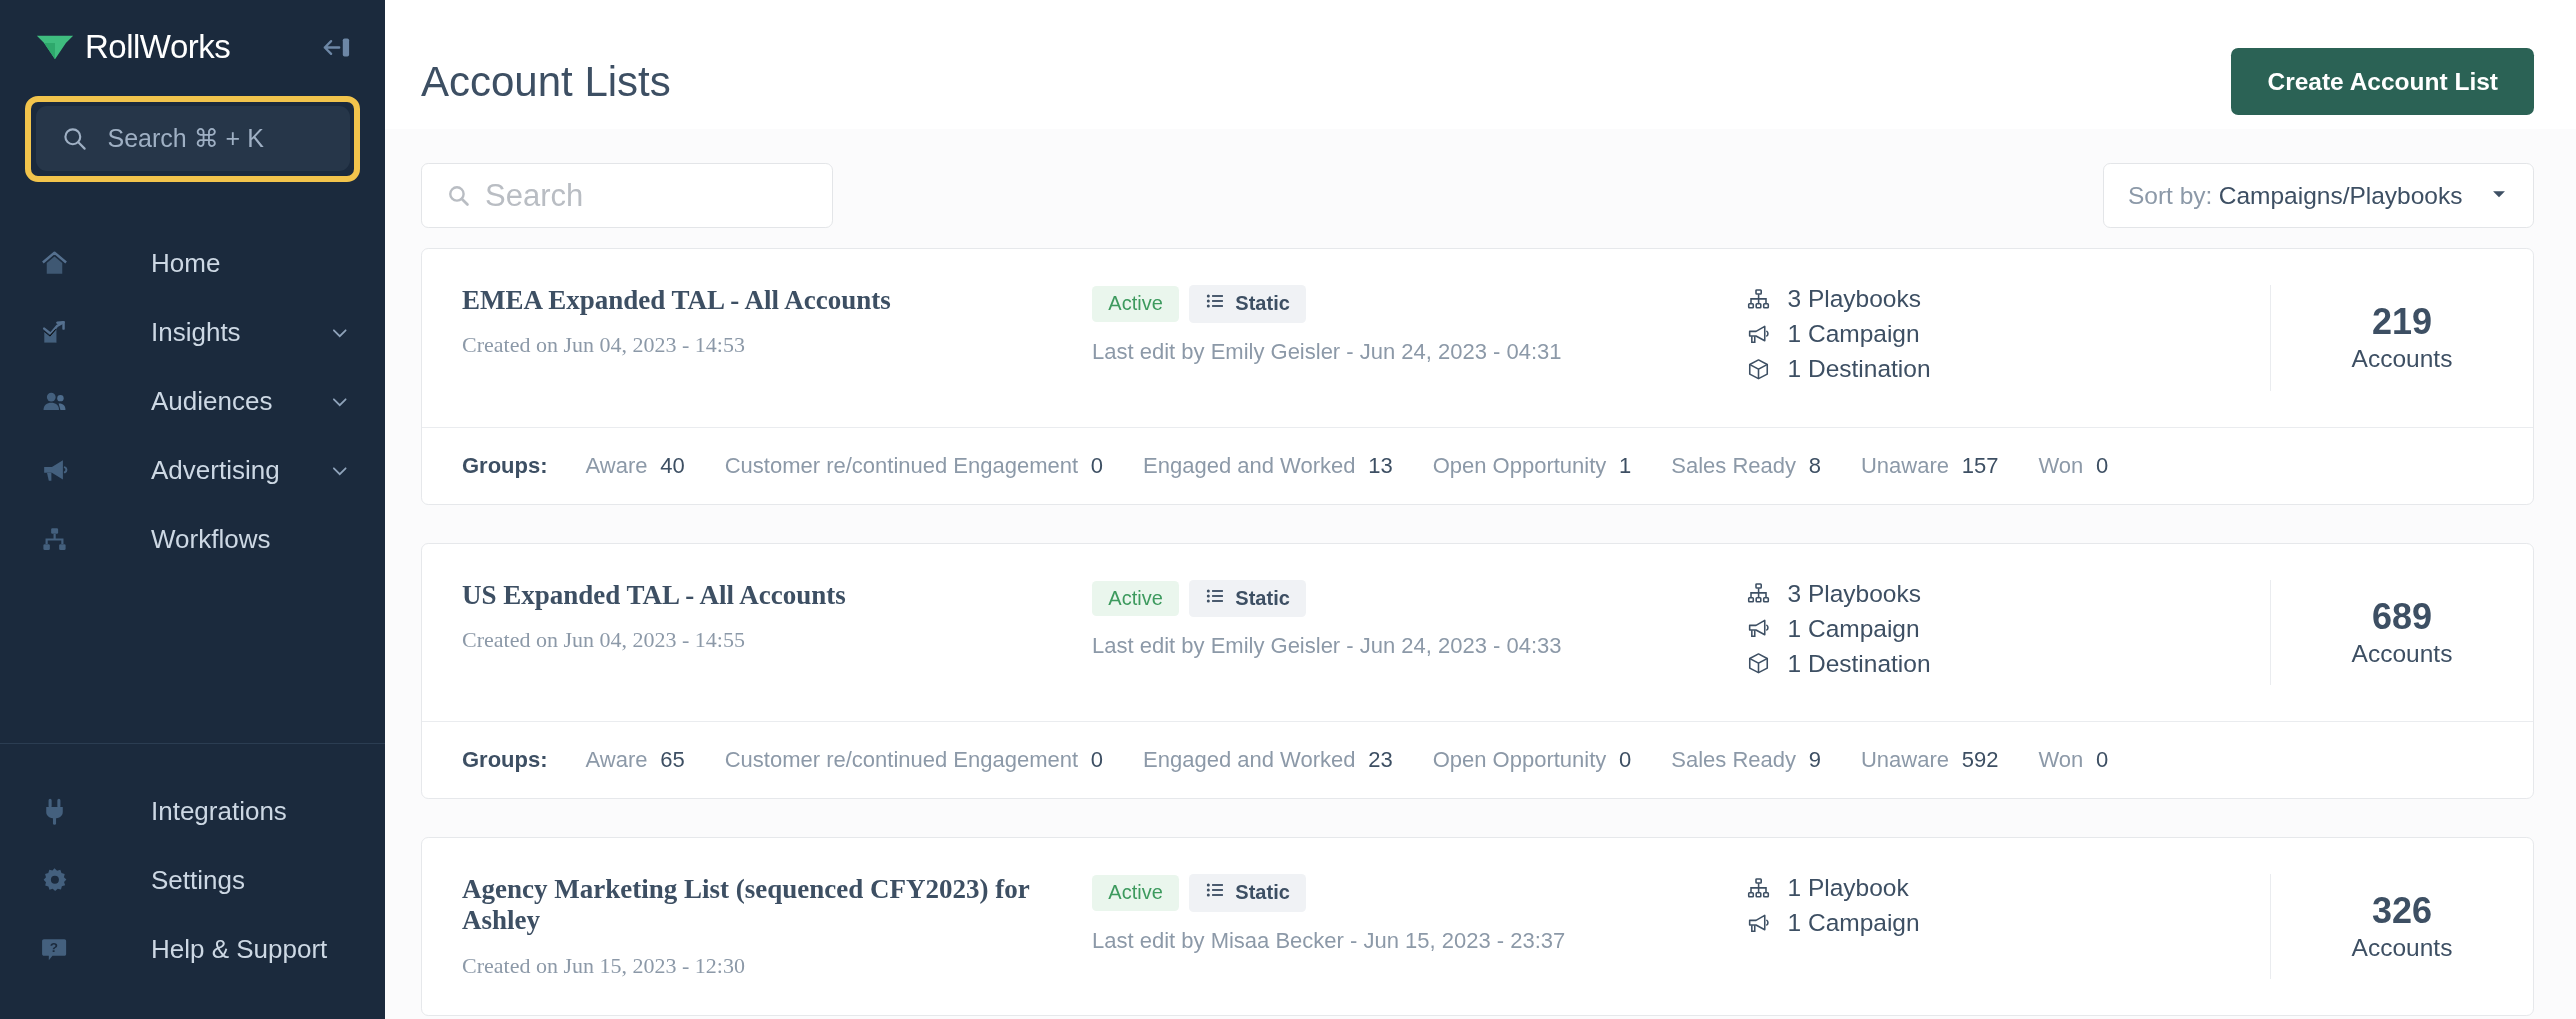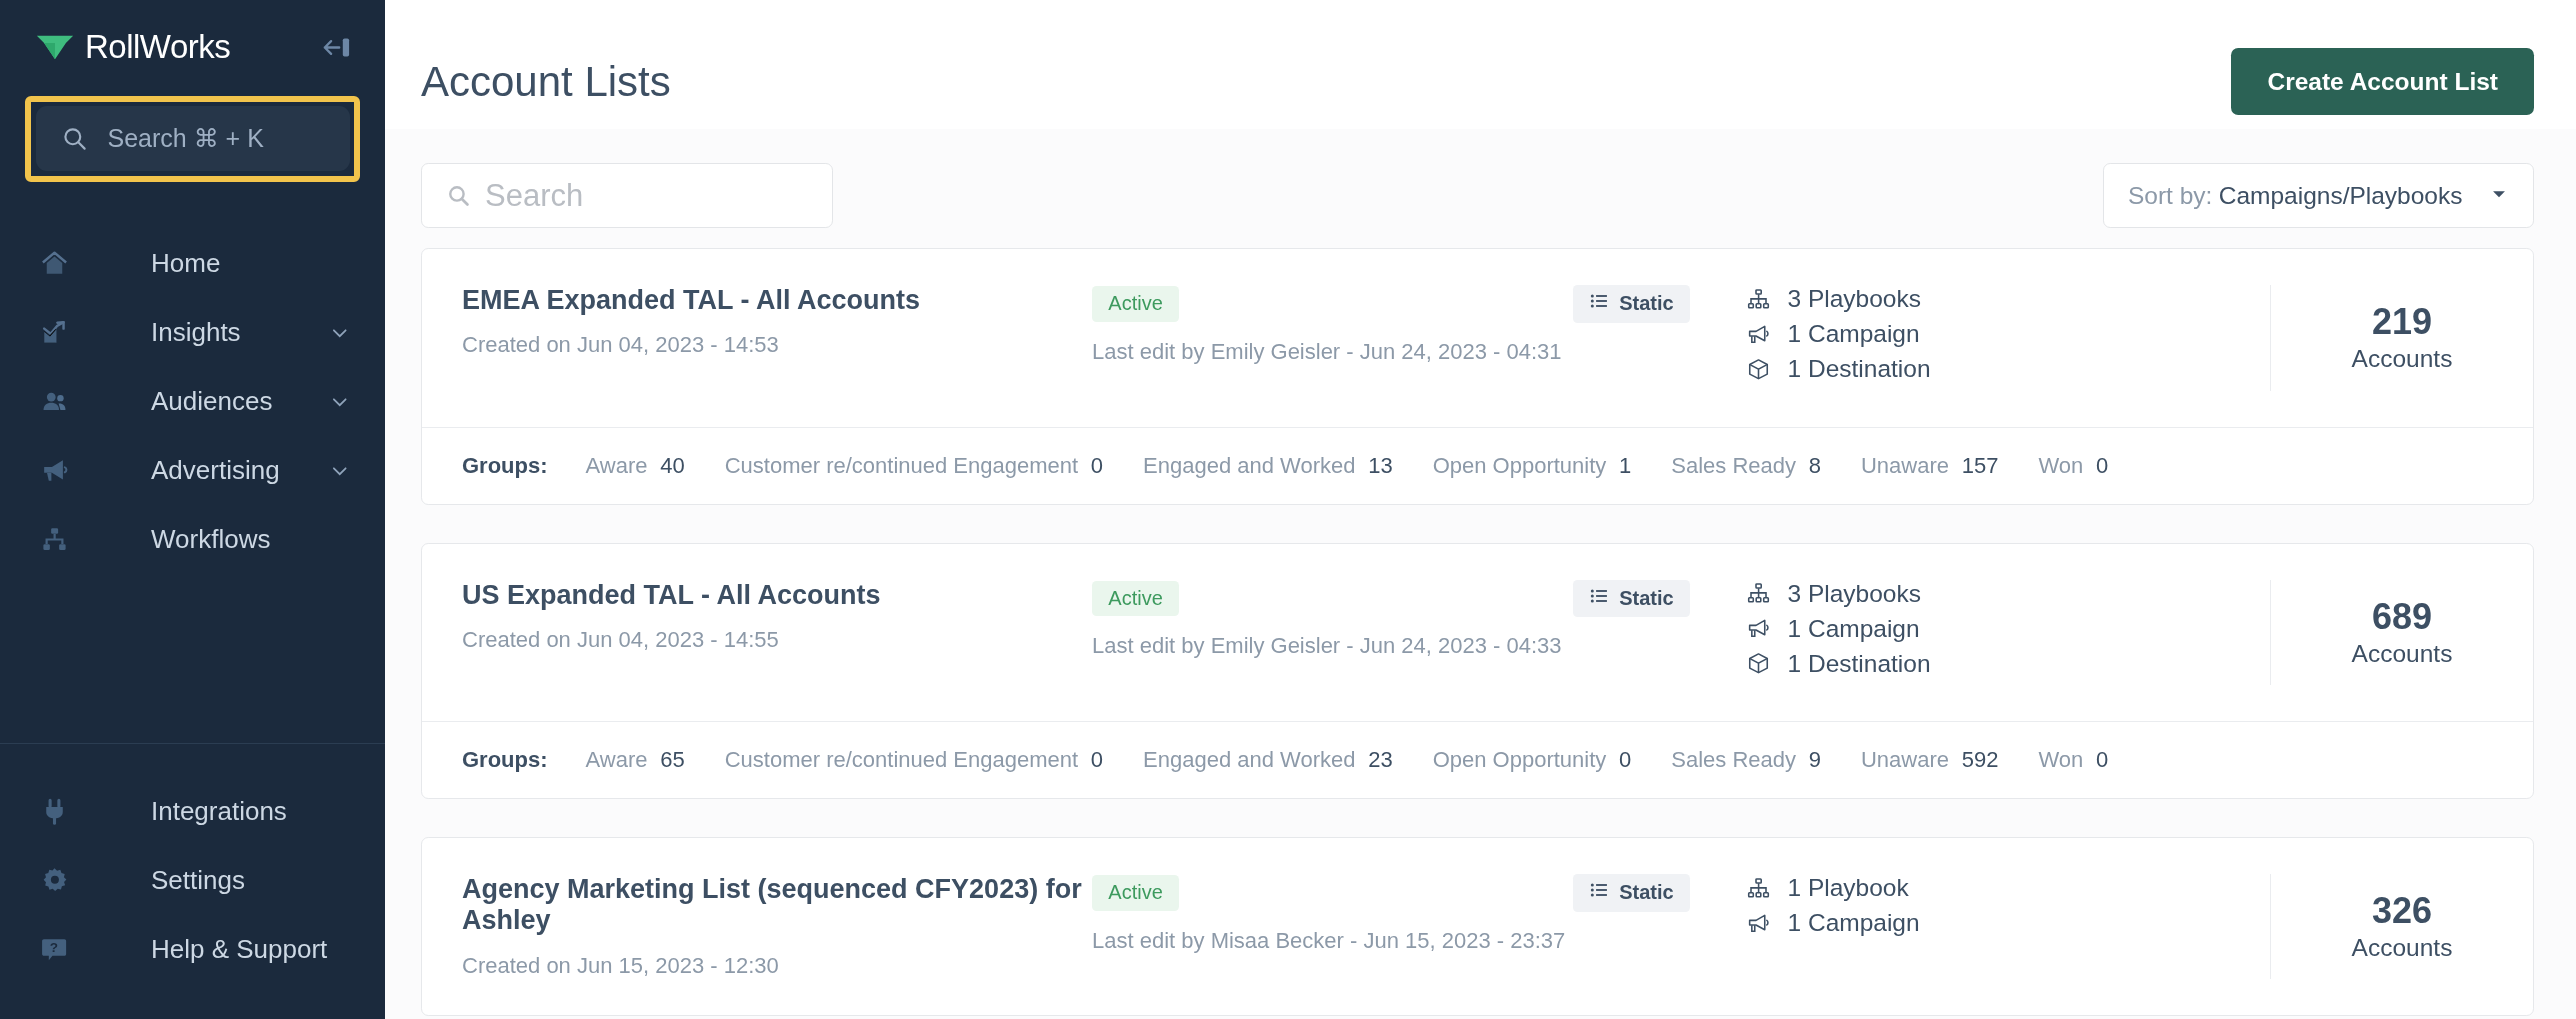--- a/index.html
+++ b/index.html
@@ -8,21 +8,21 @@
 
   .app{display:flex;width:2576px;height:1020px;}
 
   
   .sidebar{width:385px;flex:0 0 385px;background:#1b2a3d;display:flex;flex-direction:column;position:relative;}
   .brand-row{height:94px;display:flex;align-items:center;padding:0 29px 0 34px;}
   .brand-logo{width:42px;height:42px;display:flex;align-items:center;justify-content:center;margin-right:9px;}
   .brand-name{font-size:33px;font-weight:normal;color:#ffffff;letter-spacing:-0.5px;flex:1;}
   .collapse-btn{width:40px;height:40px;display:flex;align-items:center;justify-content:center;cursor:pointer;}
 
-  .search-wrap{margin:1.8px 25px 0 25px;border:6.3px solid #f2c44c;border-radius:6px;padding:4.5px;}
+  .search-wrap{margin:1.8px 25px 0 25px;border:6.3px solid #f2c44c;border-radius:13px;padding:4.5px;}
   .search-box{background:#263649;border-radius:11px;height:65px;display:flex;align-items:center;padding:0 25px;cursor:text;}
   .search-box .s-icon{margin-right:20px;display:flex;align-items:center;}
   .search-box .s-text{font-size:25px;color:#9fb0c4;}
 
   .nav{margin-top:47px;}
   .nav-item{height:69px;display:flex;align-items:center;padding:0 34px 0 38px;cursor:pointer;gap:48px;}
   .nav-ico{width:40px;flex:0 0 40px;display:flex;align-items:center;justify-content:flex-start;margin-right:25px;}
   .nav-label{font-size:26px;color:#cdd8e4;flex:1;}
   .chev{display:flex;align-items:center;}
 
@@ -42,25 +42,25 @@
   .m-search .s-icon{margin-right:14.5px;display:flex;align-items:center;}
   .m-search .s-text{font-size:31px;color:#b9bdc3;}
   .ctrl-spacer{flex:1;}
   .sortbox{height:65px;border:0.9px solid #e3e5e8;border-radius:7.2px;background:#fff;display:flex;align-items:center;padding:0 23.5px;cursor:pointer;}
   .sort-label{font-size:24.5px;color:#8c99a8;margin-right:6.3px;}
   .sort-value{font-size:24.5px;color:#3d4f63;margin-right:25px;}
 
   .cards{padding:20px 42px 0 36px;}
   .card{background:#ffffff;border:0.9px solid #e6e8eb;border-radius:7.2px;margin-bottom:38px;}
   .card-main{display:flex;align-items:flex-start;padding:36px 0 36px 0;}
-  .col-title{flex:0 0 670px;padding-left:40px;}
+  .col-title{flex:0 0 670px;padding-left:40px;font-family:Liberation Serif, serif;}
   .list-name{font-size:27px;font-weight:bold;color:#3d4f63;margin-bottom:16.3px;cursor:pointer;line-height:1.15;}
   .list-sub{font-size:22px;color:#8c99a8;}
   .col-status{flex:0 0 598px;}
-  .badges{display:flex;align-items:center;gap:16px;margin-bottom:16.3px;justify-content:space-between;}
+  .badges{display:flex;align-items:center;gap:10px;margin-bottom:16.3px;}
   .badge-active{background:#eaf6ed;color:#3d9a5e;font-size:20px;padding:6.3px 16.3px;border-radius:4.5px;}
   .badge-static{background:#f0f2f5;color:#3d4f63;font-size:20px;font-weight:bold;padding:6.3px 16.3px;border-radius:4.5px;display:flex;align-items:center;gap:10px;}
   .col-stats{flex:1;padding-left:54px;}
   .stat-line{display:flex;align-items:center;font-size:24.5px;color:#3d4f63;margin-bottom:7.2px;}
   .stat-ico{width:29px;flex:0 0 29px;margin-right:14.5px;display:flex;align-items:center;justify-content:center;}
   .col-count{flex:0 0 263px;text-align:center;border-left:0.9px solid #eaecef;align-self:stretch;display:flex;flex-direction:column;justify-content:center;}
   .count-num{font-size:36px;font-weight:bold;color:#3d4f63;line-height:1.1;}
   .count-lab{font-size:24.5px;color:#3d4f63;margin-top:3.6px;}
 
   .card-groups{border-top:0.9px solid #eaecef;display:flex;align-items:center;padding:25px 40px;flex-wrap:nowrap;}

